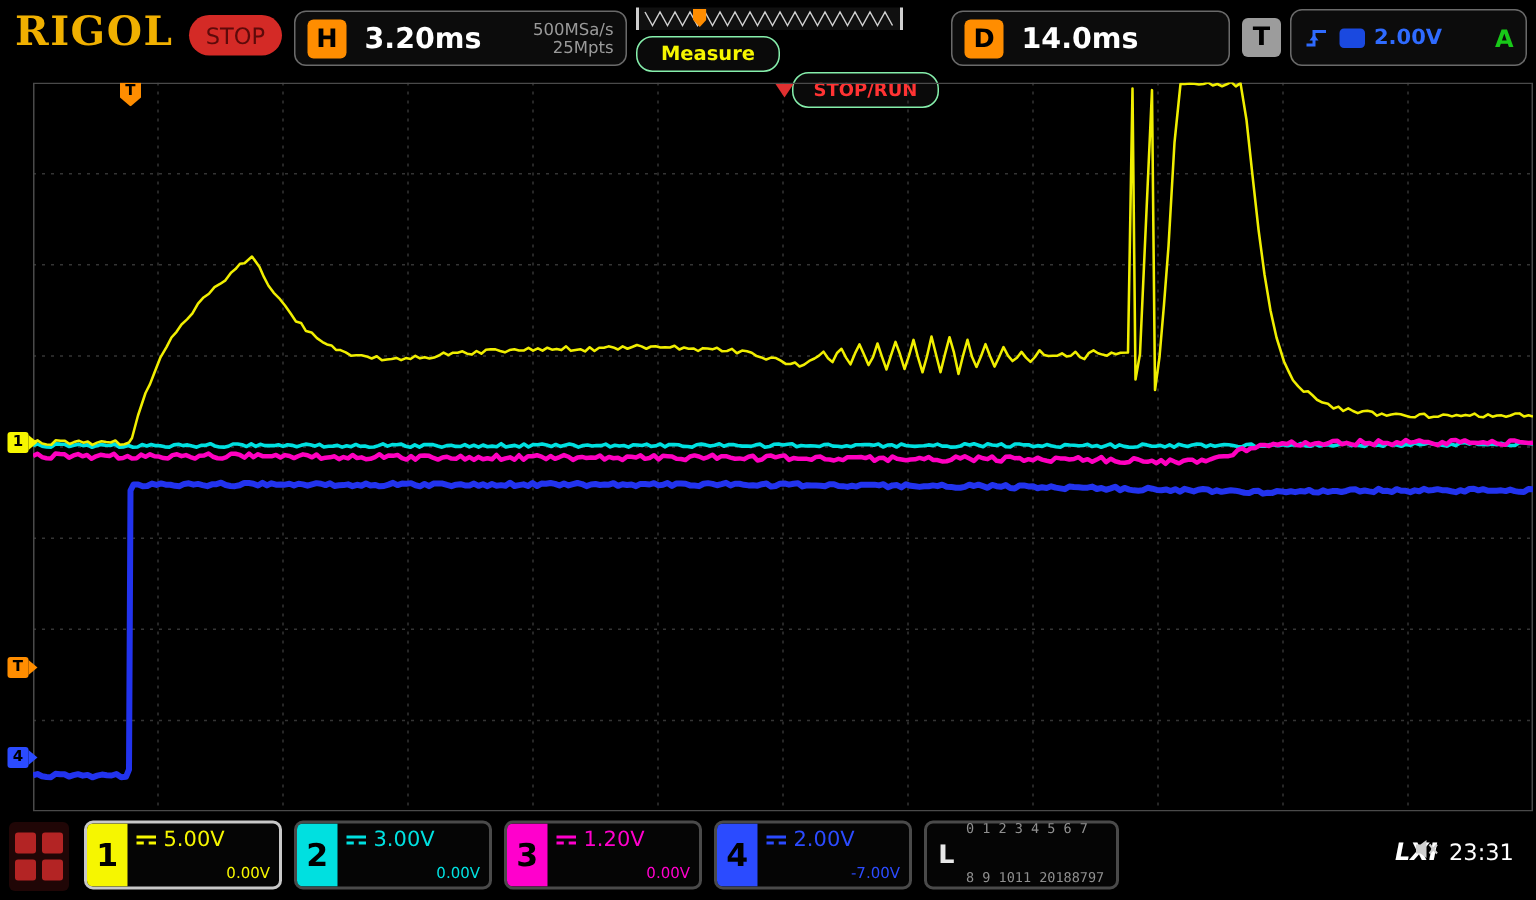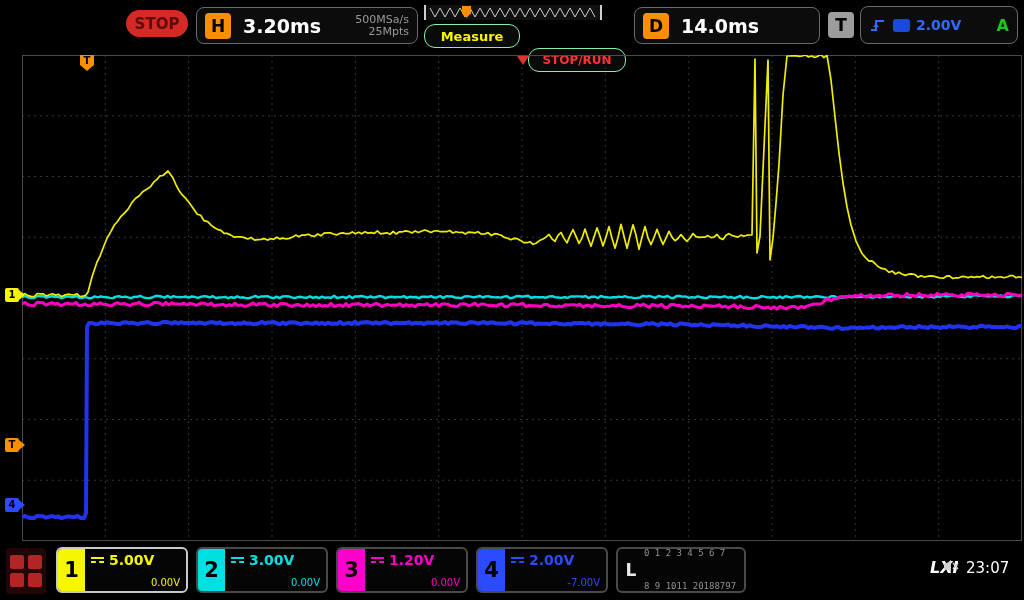--- a/index.html
+++ b/index.html
@@ -4,21 +4,21 @@
 <style>
   html,body{margin:0;padding:0;background:#000;}
   body{width:1024px;height:600px;overflow:hidden;position:relative;
        font-family:"DejaVu Sans",sans-serif;-webkit-font-smoothing:antialiased;}
 
   
   .topbar{position:absolute;left:0;top:0;width:1024px;height:50px;background:#000;}
   .logo{position:absolute;left:10px;top:6px;font-family:"DejaVu Serif",serif;font-weight:bold;
         font-size:27px;color:#f0b000;letter-spacing:1px;}
   .stop-cap{position:absolute;left:126px;top:10px;width:62px;height:27px;border-radius:14px;
-        background:#d42a26;color:#5d0a0a;font-weight:bold;font-size:15px;
+        background:#d42a26;color:#5d0a0a;font-weight:normal;font-size:15px;
         display:flex;align-items:center;justify-content:center;}
   .group{position:absolute;top:7px;height:37px;border:1px solid #6a6a6a;border-radius:8px;
         background:#0c0c0c;display:flex;align-items:center;padding:0 8px;box-sizing:border-box;}
   .g-h{left:196px;width:222px;}
   .g-d{left:634px;width:186px;}
   .sq{width:26px;height:26px;border-radius:4px;background:#ff8d00;color:#000;font-weight:bold;
       font-size:17px;display:flex;align-items:center;justify-content:center;flex:0 0 auto;}
   .big-val{color:#fff;font-size:19px;font-weight:bold;margin-left:12px;}
   .rate{margin-left:auto;text-align:right;color:#9a9a9a;font-size:11px;line-height:12px;}
 
@@ -56,41 +56,42 @@
   
   .bottombar{position:absolute;left:0;top:545px;width:1024px;height:55px;background:#000;}
   .menu-btn{position:absolute;left:6px;top:3px;width:40px;height:46px;background:#200606;border-radius:4px;
       display:grid;grid-template-columns:14px 14px;grid-template-rows:14px 14px;gap:4px;place-content:center;}
   .menu-btn i{background:#b32424;border-radius:2px;}
   .chbox{position:absolute;top:2px;width:132px;height:46px;border:2px solid #4a4a4a;border-radius:6px;
       background:#050505;display:flex;box-sizing:border-box;overflow:hidden;}
   .chbox.sel{border-color:#c8c8c8;}
   .ch-num{width:27px;display:flex;align-items:center;justify-content:center;font-size:21px;font-weight:bold;color:#000;}
   .ch-vals{flex:1;padding:3px 6px 3px 6px;display:flex;flex-direction:column;justify-content:space-between;}
-  .ch-scale{display:flex;align-items:center;gap:5px;font-size:14px;font-weight:bold;}
+  .ch-scale{display:flex;align-items:center;gap:5px;font-size:14px;font-weight:normal;}
   .ch-off{text-align:right;font-size:10px;}
   .cpl{display:inline-block;width:13px;}
   .cpl i{display:block;border-top:2px solid currentColor;}
   .cpl i+i{margin-top:2px;border-top-style:dashed;}
   .ch1 .ch-num{background:#f6f600;} .ch1 .ch-vals{color:#f6f600;}
   .ch2 .ch-num{background:#00e0e0;} .ch2 .ch-vals{color:#00e0e0;}
   .ch3 .ch-num{background:#ff00cc;} .ch3 .ch-vals{color:#ff00cc;}
   .ch4 .ch-num{background:#2b4bff;} .ch4 .ch-vals{color:#2b4bff;}
   .lbox{position:absolute;left:616px;top:2px;width:130px;height:46px;border:2px solid #4a4a4a;border-radius:6px;
       background:#050505;display:flex;align-items:center;box-sizing:border-box;}
   .l-label{width:26px;text-align:center;color:#e8e8e8;font-size:17px;font-weight:bold;}
   .l-digits{color:#909090;font-family:"DejaVu Sans Mono",monospace;font-size:9px;line-height:11px;white-space:pre;}
   .lxi{position:absolute;left:902px;top:13px;color:#fff;font-weight:bold;font-style:italic;font-size:16px;margin-left:28px;}
   .spk{position:absolute;left:942px;top:13px;}
   .clock{position:absolute;left:966px;top:14px;color:#fff;font-size:15px;}
 </style>
 </head>
 <body>
 
 <div class="topbar">
+  <div class="logo">RIGOL</div>
   <div class="stop-cap">STOP</div>
 
   <div class="group g-h">
     <div class="sq">H</div>
     <div class="big-val">3.20ms</div>
     <div class="rate">
       <div>500MSa/s</div>
       <div>25Mpts</div>
     </div>
   </div>
@@ -227,14 +228,14 @@
       <div>0 1 2 3 4 5 6 7</div>
       <div>8 9 1011 20188797</div>
     </div>
   </div>
 
   <div class="lxi">LXI</div>
   <svg class="spk" width="18" height="16">
     <path d="M2,5 h3 l4,-3 v12 l-4,-3 h-3 z" fill="#cfcfcf"></path>
     <path d="M11,5 l5,6 M16,5 l-5,6" stroke="#cfcfcf" stroke-width="1.4"></path>
   </svg>
-  <div class="clock">23:07</div>
+  <div class="clock">23:31</div>
 </div>
 
 </body></html>

